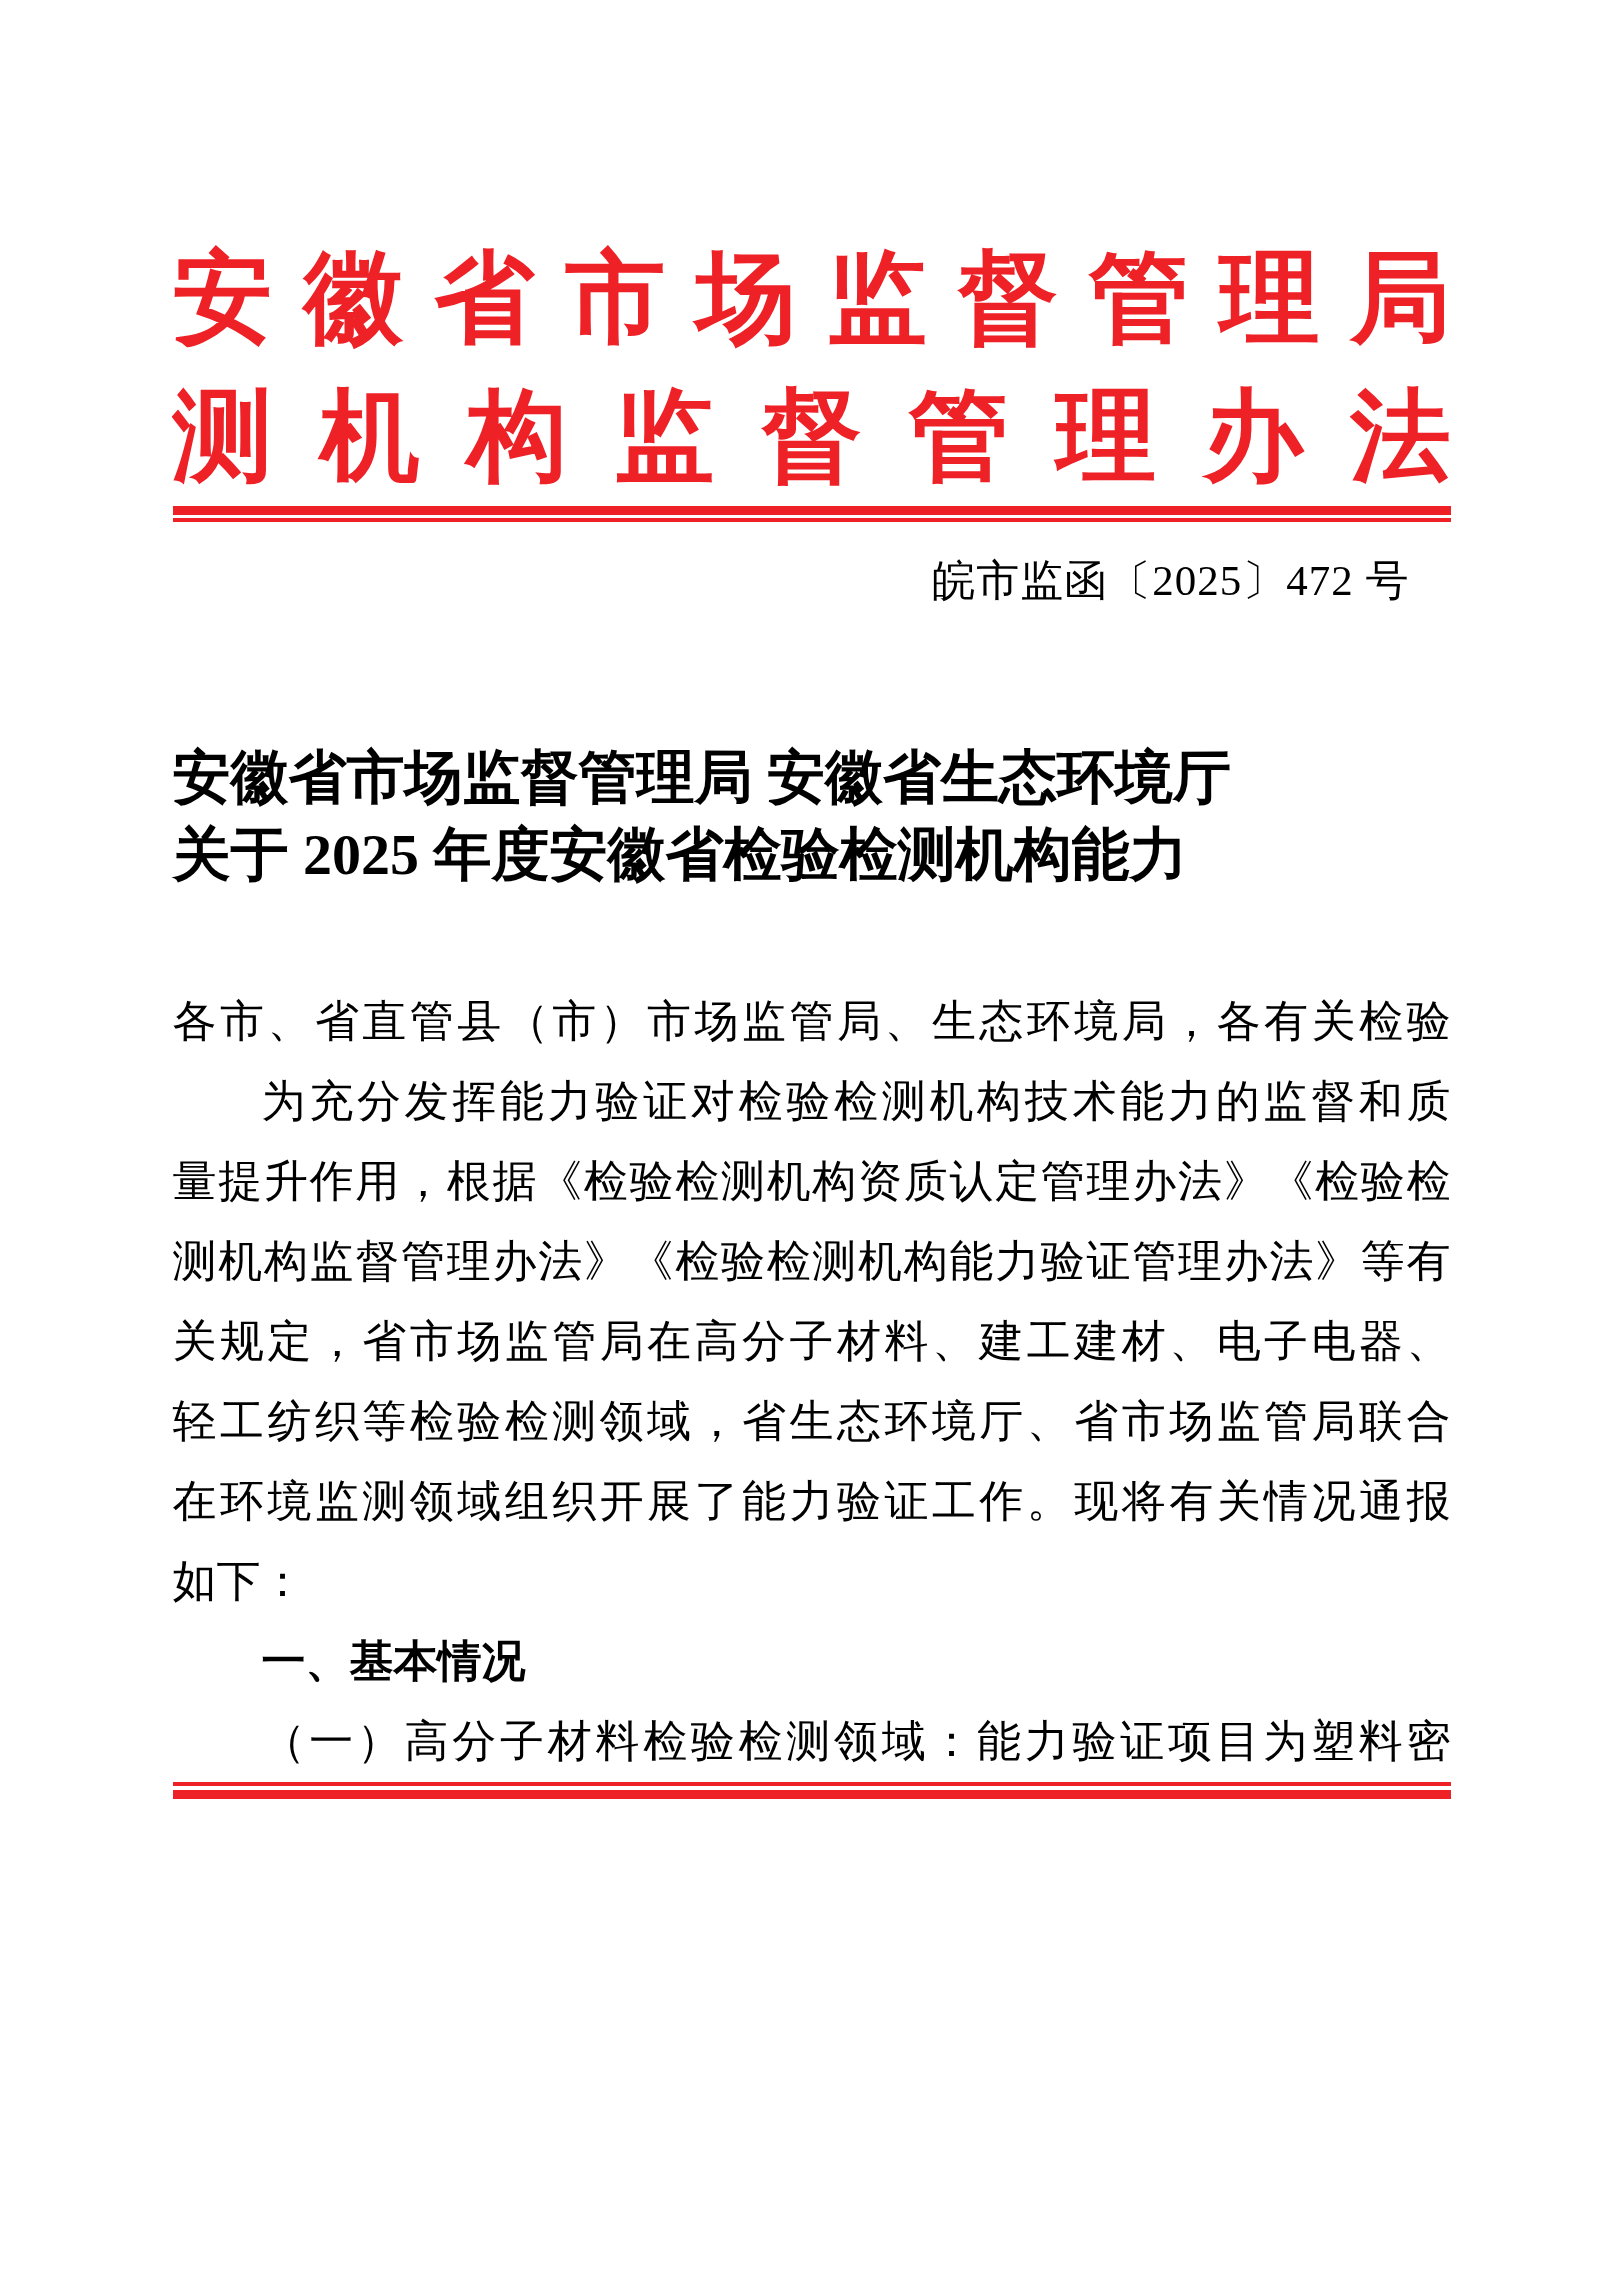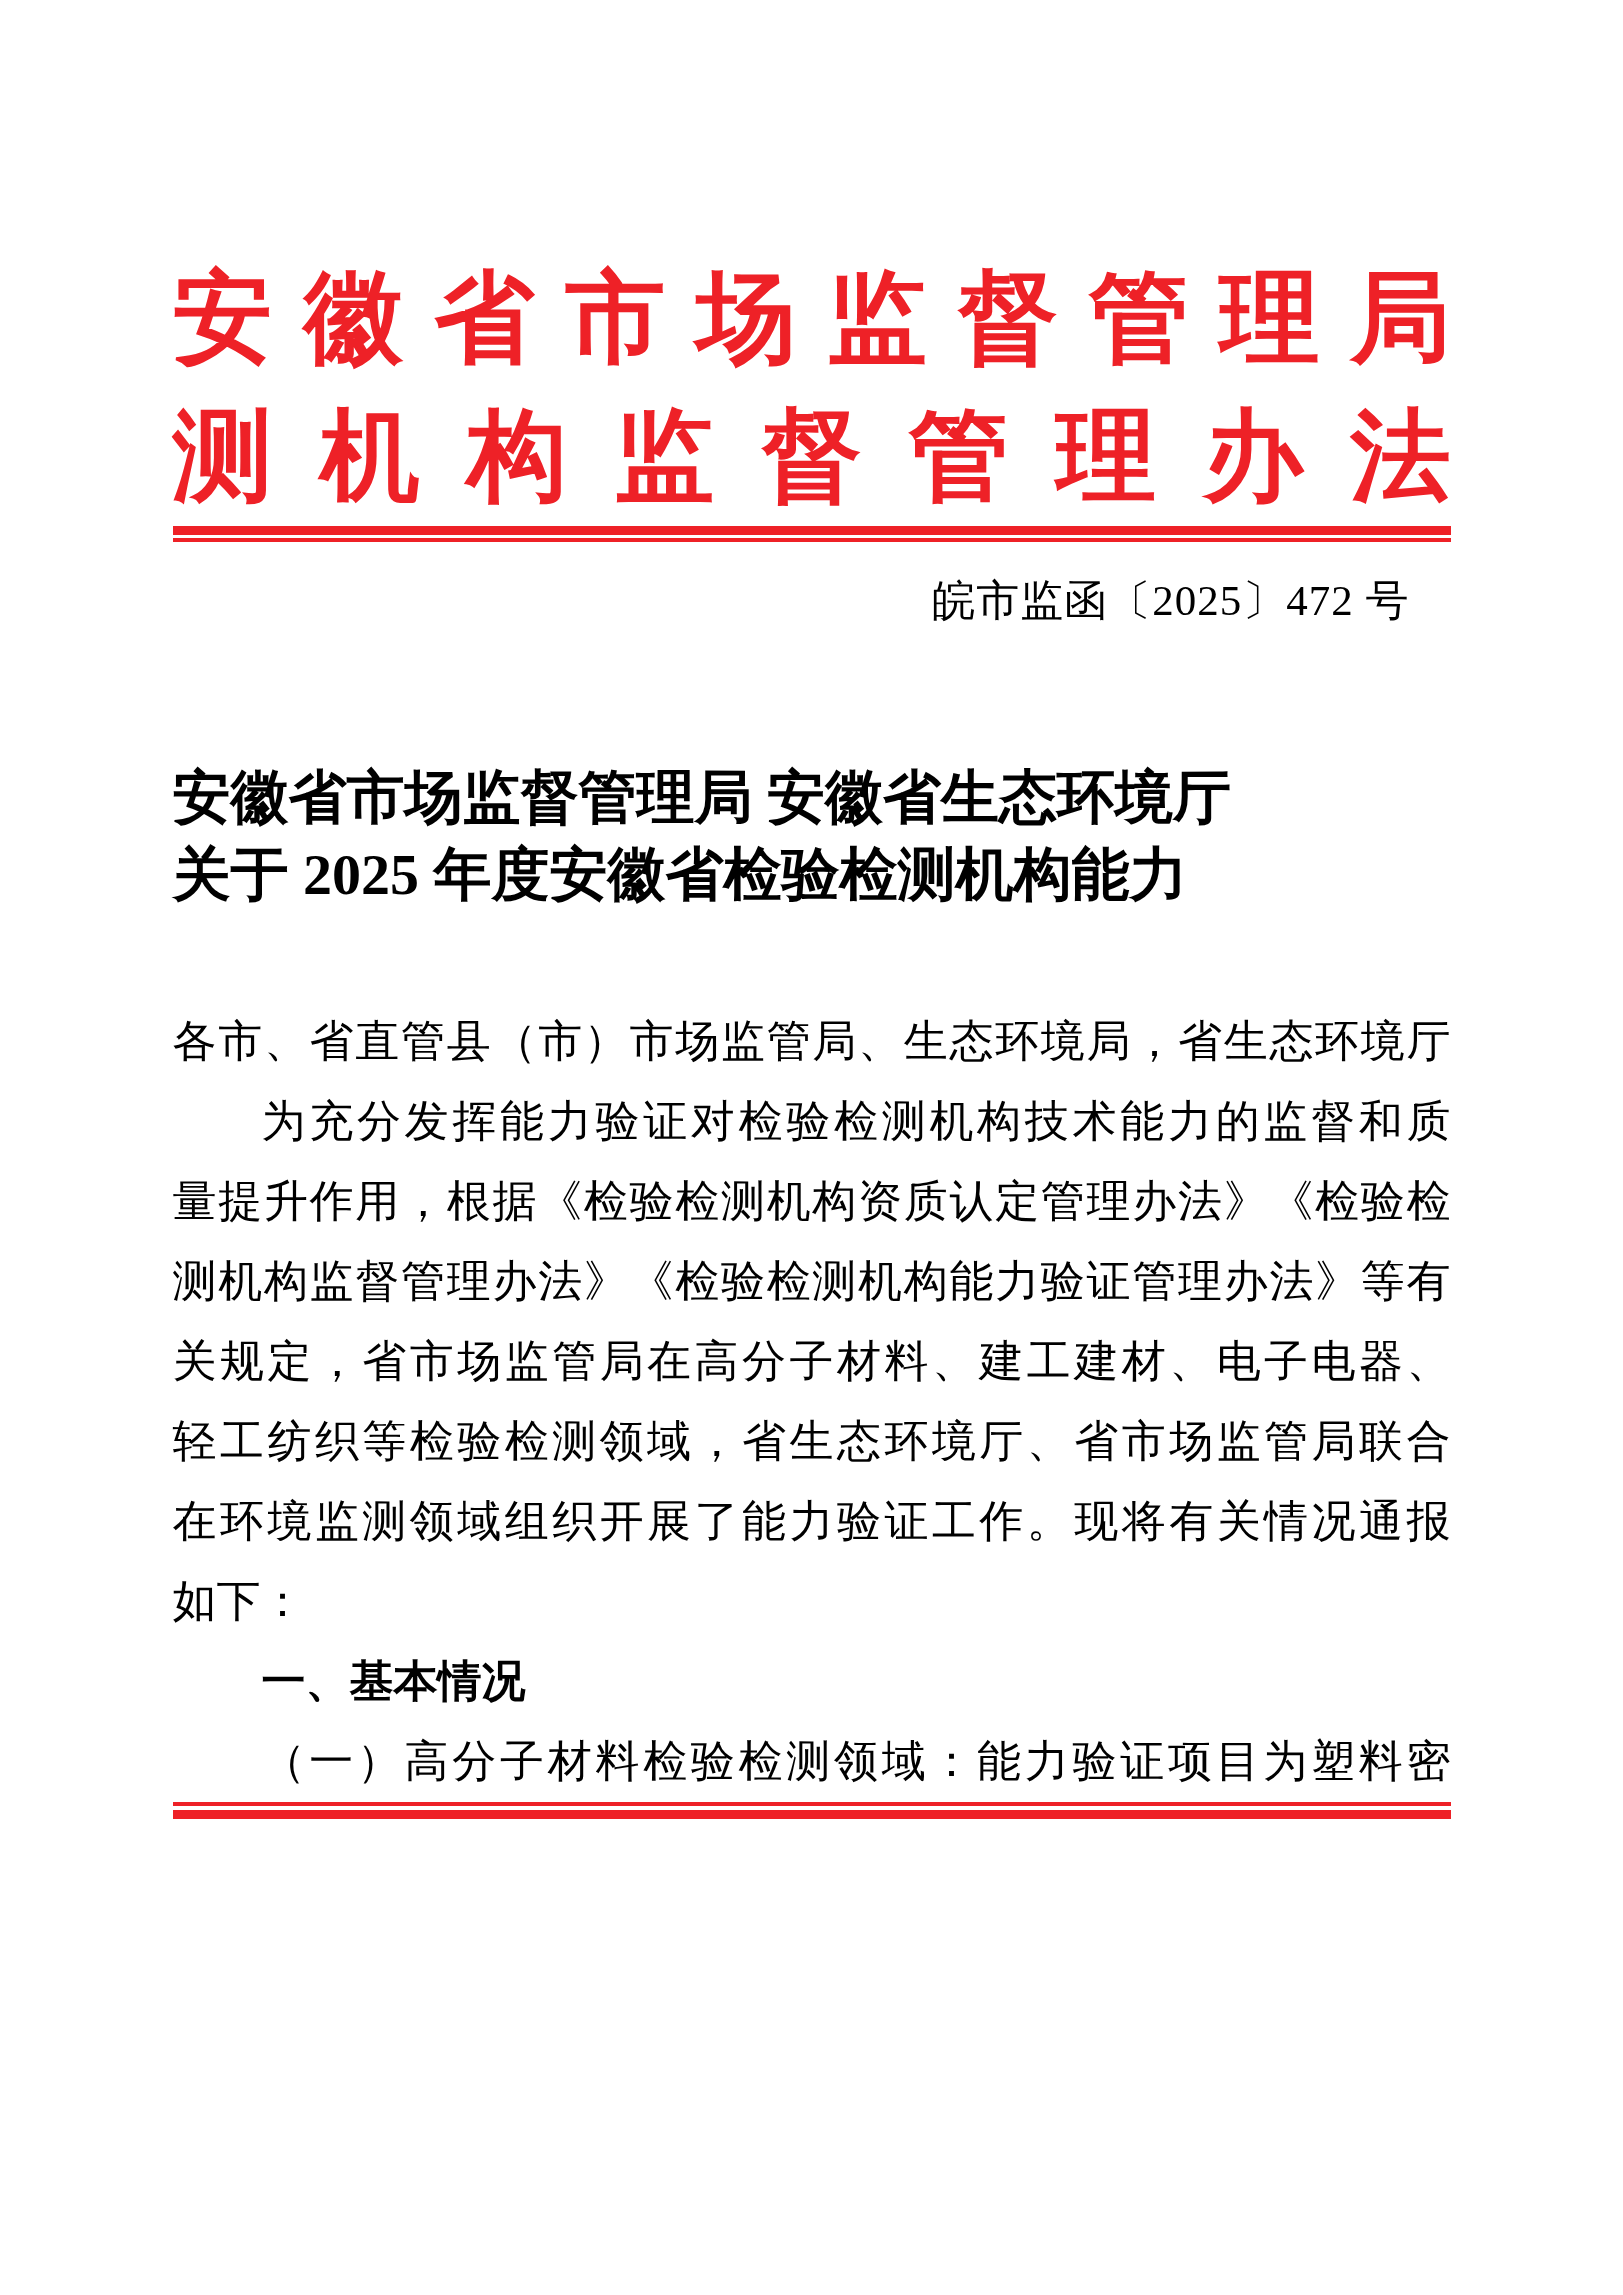--- a/index.html
+++ b/index.html
@@ -16,21 +16,20 @@
     color: #000000;
   }
   .page {
     width: 1278px;
     margin: 0 auto;
   }
 
   
   .agency-header {
     padding-top: 230px;
-    margin-top: 20px;
   }
   .agency-line {
     color: #ee2127;
     font-weight: 700;
     font-size: 100px;
     text-align: justify;
     text-align-last: justify;
     white-space: nowrap;
     font-family: "Liberation Serif", "DejaVu Serif", serif;
   }
@@ -106,21 +105,21 @@
   </div>
 
   <div class="doc-number">皖市监函〔2025〕472 号</div>
 
   <div class="doc-title">
     <div class="t1">安徽省市场监督管理局 安徽省生态环境厅</div>
     <div class="t2">关于 2025 年度安徽省检验检测机构能力</div>
   </div>
 
   <div class="doc-body">
-    <div class="body-line fill">各市、省直管县（市）市场监管局、生态环境局，省生态环境厅</div>
+    <div class="body-line fill">各市、省直管县（市）市场监管局、生态环境局，各有关检验</div>
     <div class="body-line indent fill">为充分发挥能力验证对检验检测机构技术能力的监督和质</div>
     <div class="body-line fill">量提升作用，根据《检验检测机构资质认定管理办法》《检验检</div>
     <div class="body-line fill">测机构监督管理办法》《检验检测机构能力验证管理办法》等有</div>
     <div class="body-line fill">关规定，省市场监管局在高分子材料、建工建材、电子电器、</div>
     <div class="body-line fill">轻工纺织等检验检测领域，省生态环境厅、省市场监管局联合</div>
     <div class="body-line fill">在环境监测领域组织开展了能力验证工作。现将有关情况通报</div>
     <div class="body-line">如下：</div>
     <div class="body-line indent heading">一、基本情况</div>
     <div class="body-line indent fill">（一）高分子材料检验检测领域：能力验证项目为塑料密</div>
   </div>

